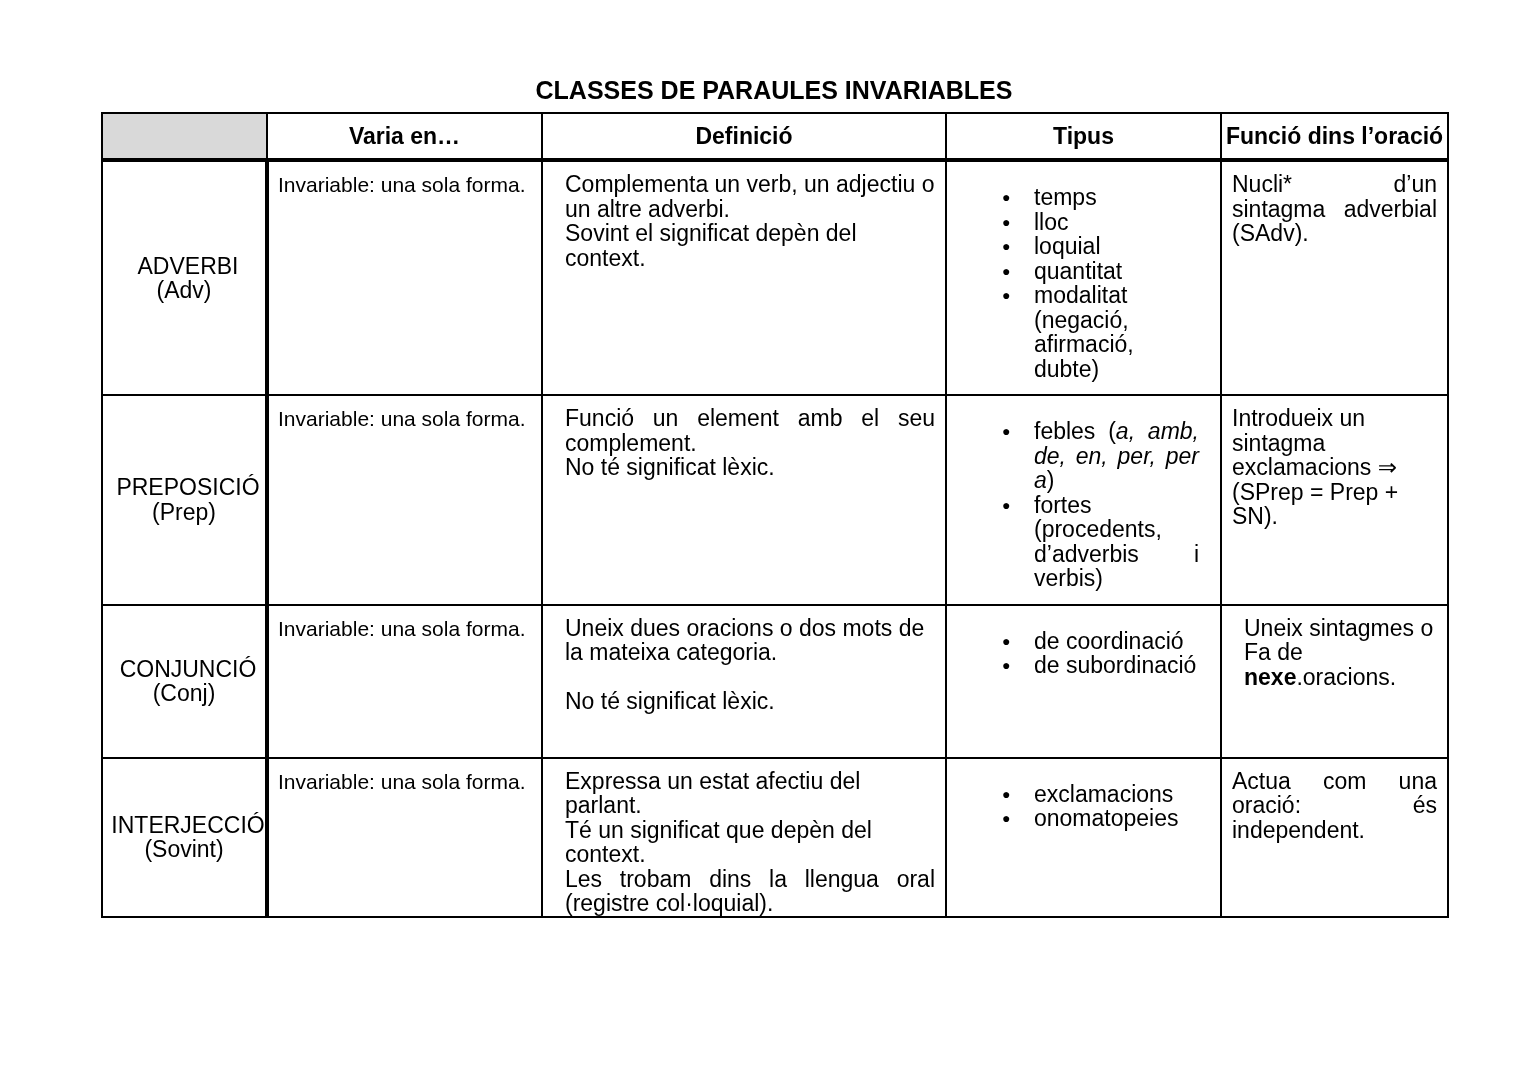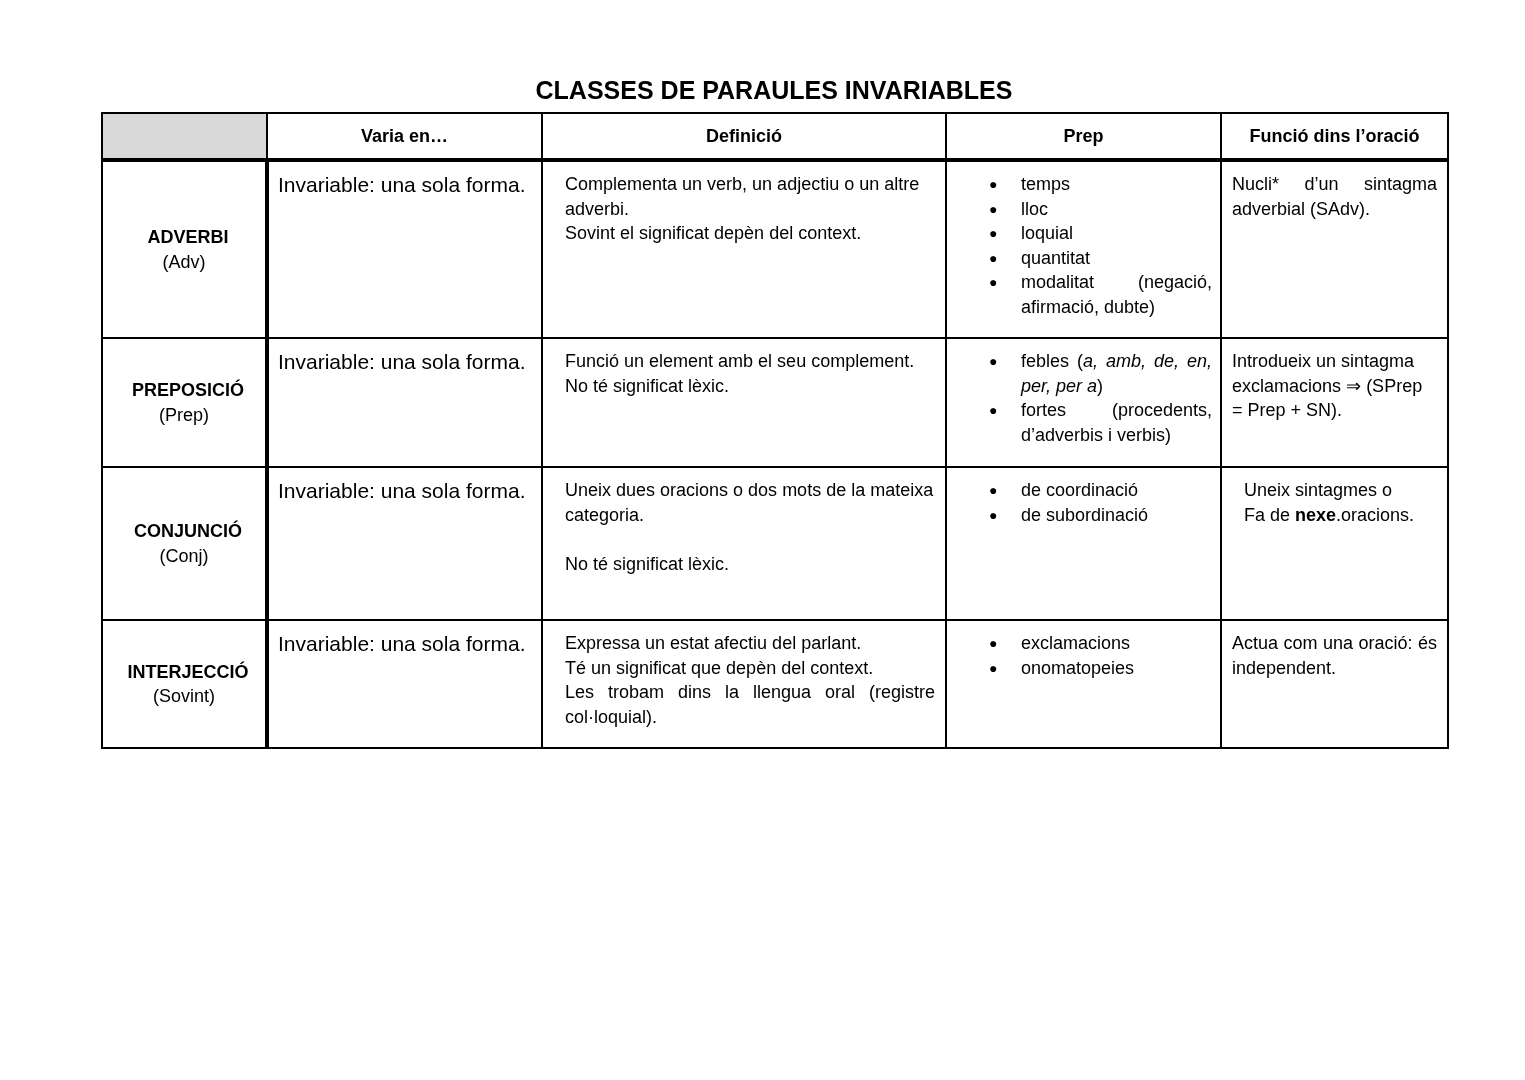--- a/index.html
+++ b/index.html
@@ -7,35 +7,35 @@
     .title {
       position: absolute; top: 76px; left: 0; width: 1548px; text-align: center;
       font-weight: bold; font-size: 25px; letter-spacing: 0px;
     }
     table.main {
       position: absolute; top: 112px; left: 101px;
       border-collapse: collapse; table-layout: fixed;
       width: 1346px;
     }
     table.main td, table.main th {
-      border: 2px solid #000; vertical-align: top; font-size: 18px; line-height: 24.5px;
+      border: 2px solid #000; vertical-align: top; font-size: 23px; line-height: 24.5px;
       padding: 0;
     }
     th { font-weight: bold; font-size: 18.5px; height: 44px; vertical-align: middle !important; text-align: center; }
     th.corner { background: #d9d9d9; }
     tr.head th { border-bottom: 4px solid #000; }
     .cat { border-right: 4px solid #000 !important; text-align: center; vertical-align: middle !important; }
-    .cat .name { font-weight: bold; display: block; padding-left: 8px; }
+    .cat .name { font-weight: normal; display: block; padding-left: 8px; }
     .cat .abbr { display: block; }
     .varia { font-size: 21px !important; padding: 10px 8px 0 9px !important; line-height: 26px !important; }
     .cell { padding: 10px 10px 0 10px !important; }
     .just { text-align: justify; }
     .line { display: block; margin-left: 12px; }
     .blank { display: block; height: 24.5px; }
-    ul.tipus { list-style: none; margin: 0; padding: 10px 8px 0 0; }
+    ul.tipus { list-style: none; margin: 13px; padding: 10px 8px 0 0; }
     ul.tipus li { position: relative; padding-left: 74px; text-align: justify; }
     ul.tipus li::before { content: "●"; position: absolute; left: 42px; top: 0; font-size: 14px; }
     ul.tipus i { font-style: italic; }
     col.c1 { width: 165px; } col.c2 { width: 275px; } col.c3 { width: 404px; } col.c4 { width: 275px; } col.c5 { width: 227px; }
     tr.r1 td { height: 165px; }
     tr.r2 td { height: 117px; }
     tr.r3 td { height: 141px; }
     tr.r4 td { height: 116px; }
   </style>
 </head>
@@ -49,21 +49,21 @@
       <col class="c2">
       <col class="c3">
       <col class="c4">
       <col class="c5">
     </colgroup>
   <tbody>
       <tr class="head">
     <th class="corner"></th>
     <th>Varia en…</th>
     <th>Definició</th>
-    <th>Prep</th>
+    <th>Tipus</th>
     <th>Funció dins l’oració</th>
   </tr>
 
   <tr class="r1">
     <td class="cat">
       <span class="name">ADVERBI</span>
       <span class="abbr">(Adv)</span>
     </td>
     <td class="varia">Invariable: una sola forma.</td>
     <td class="cell">

